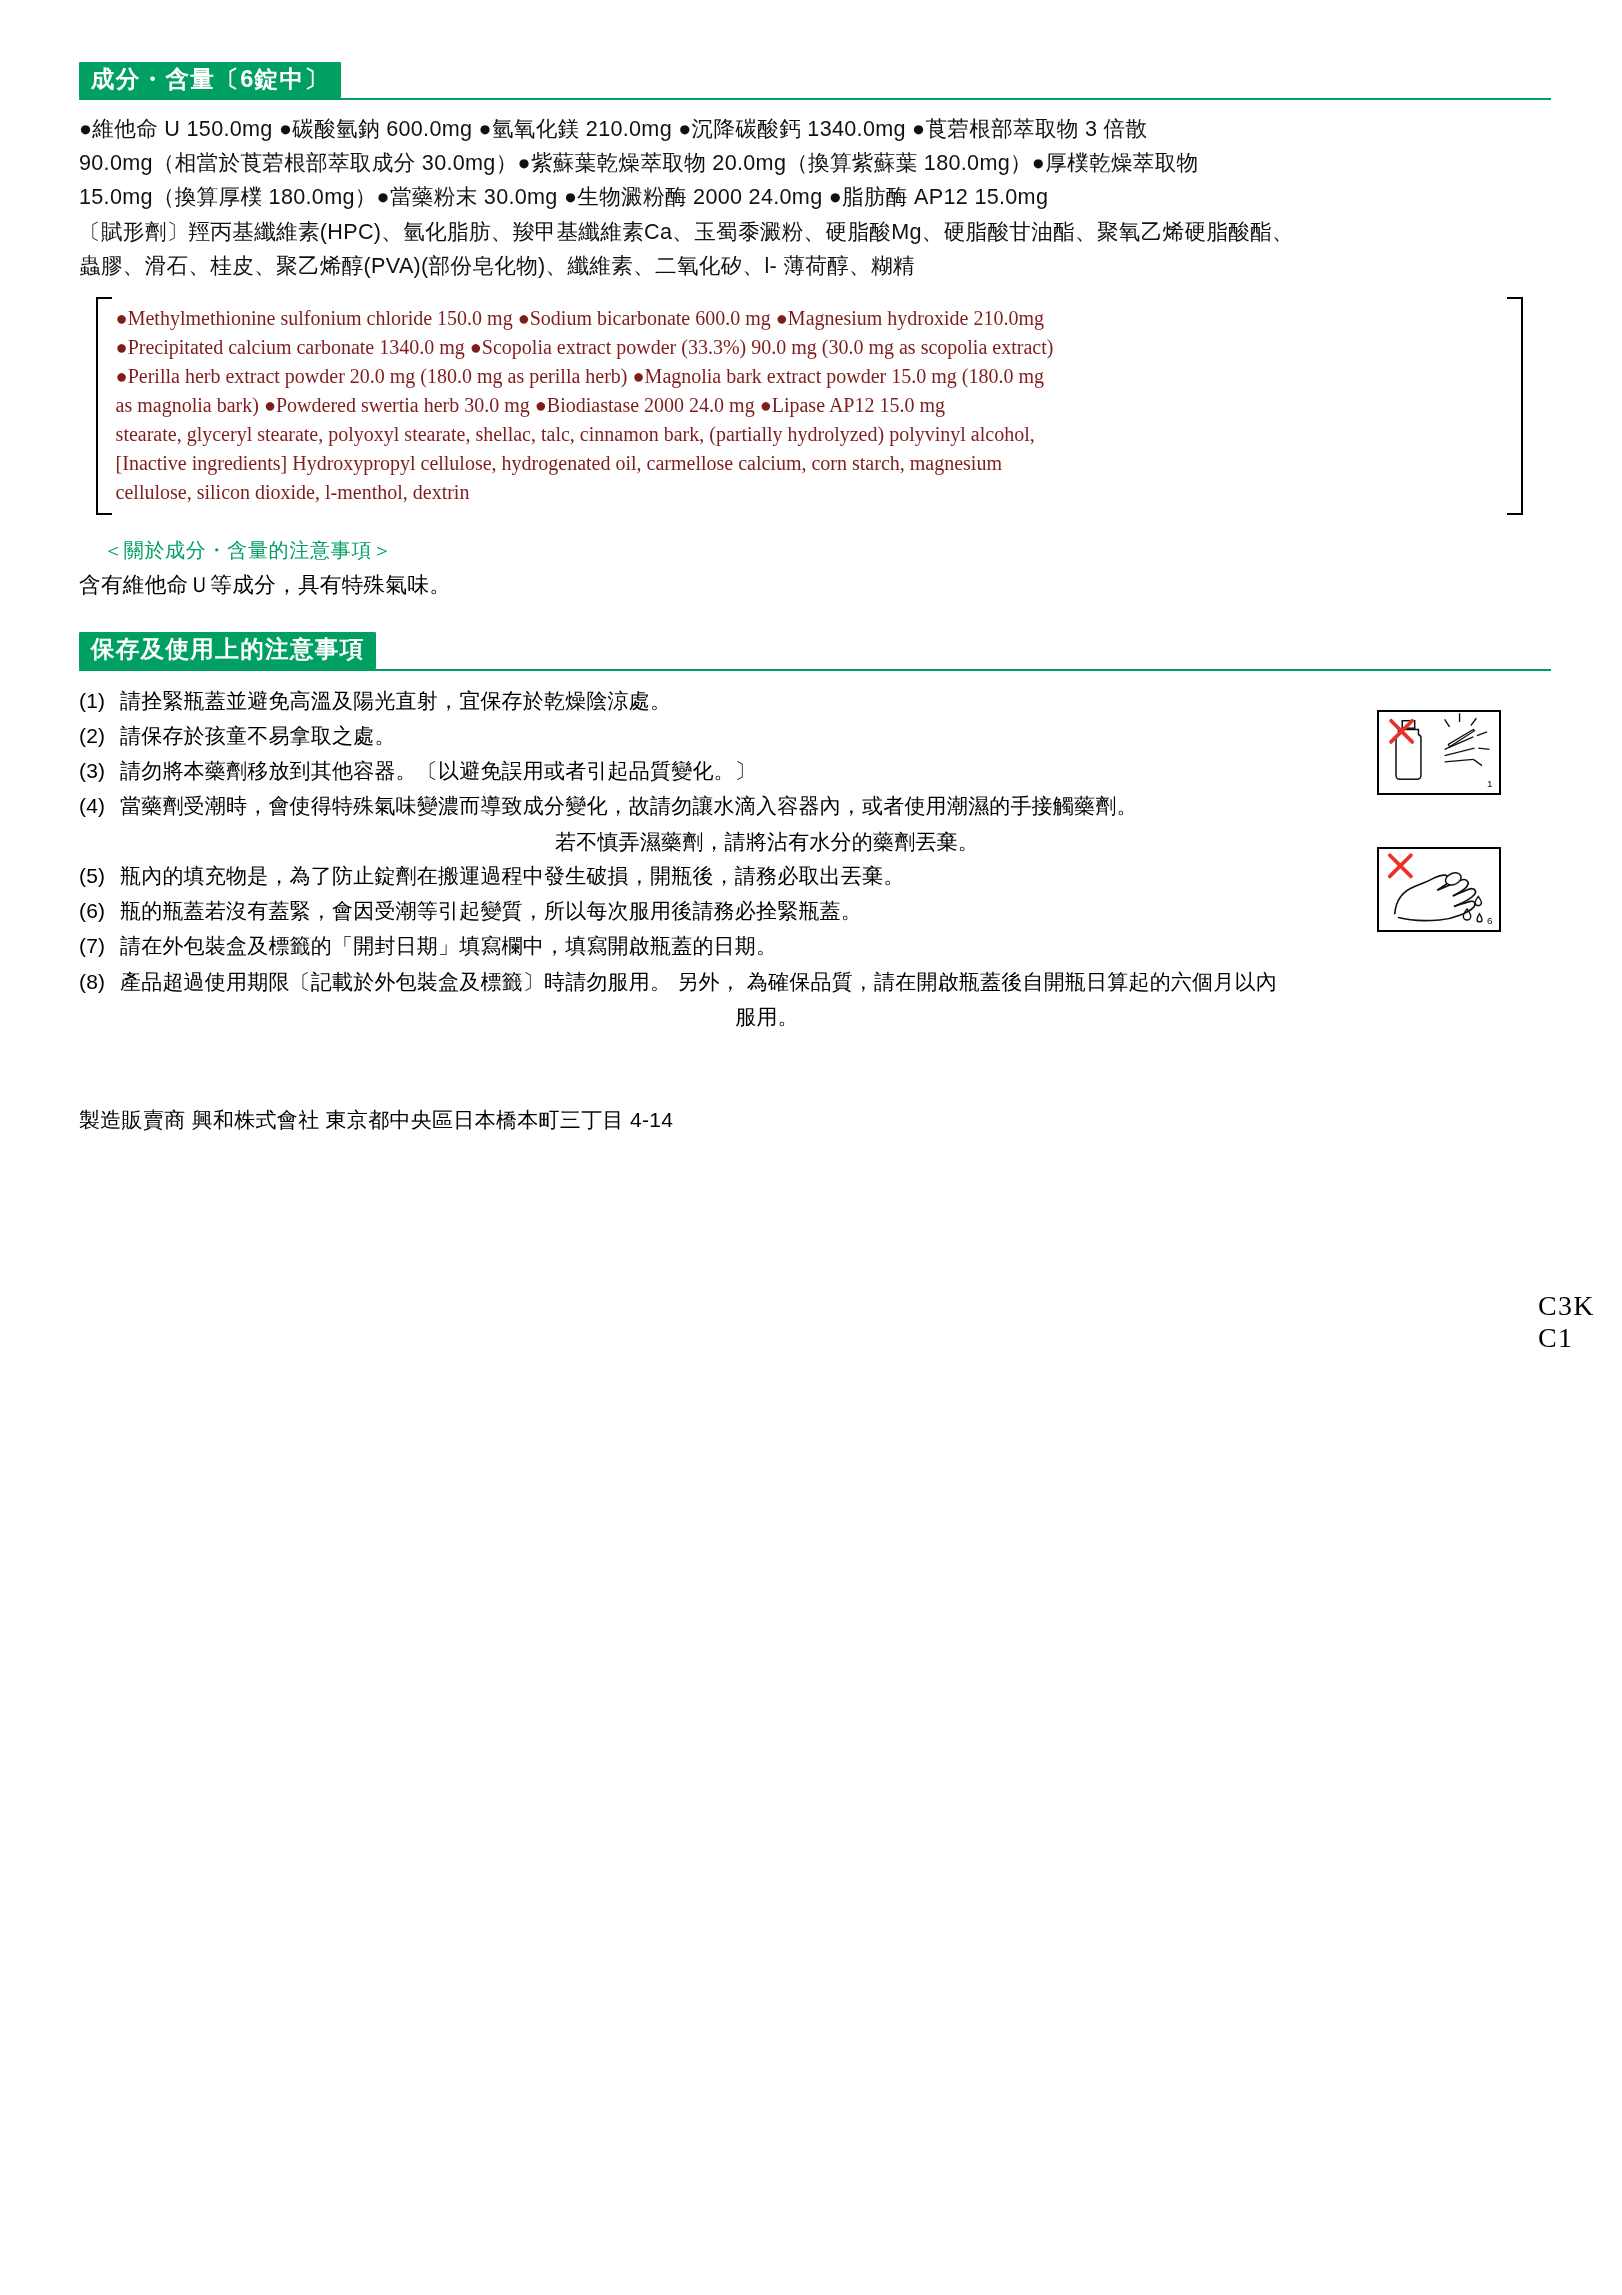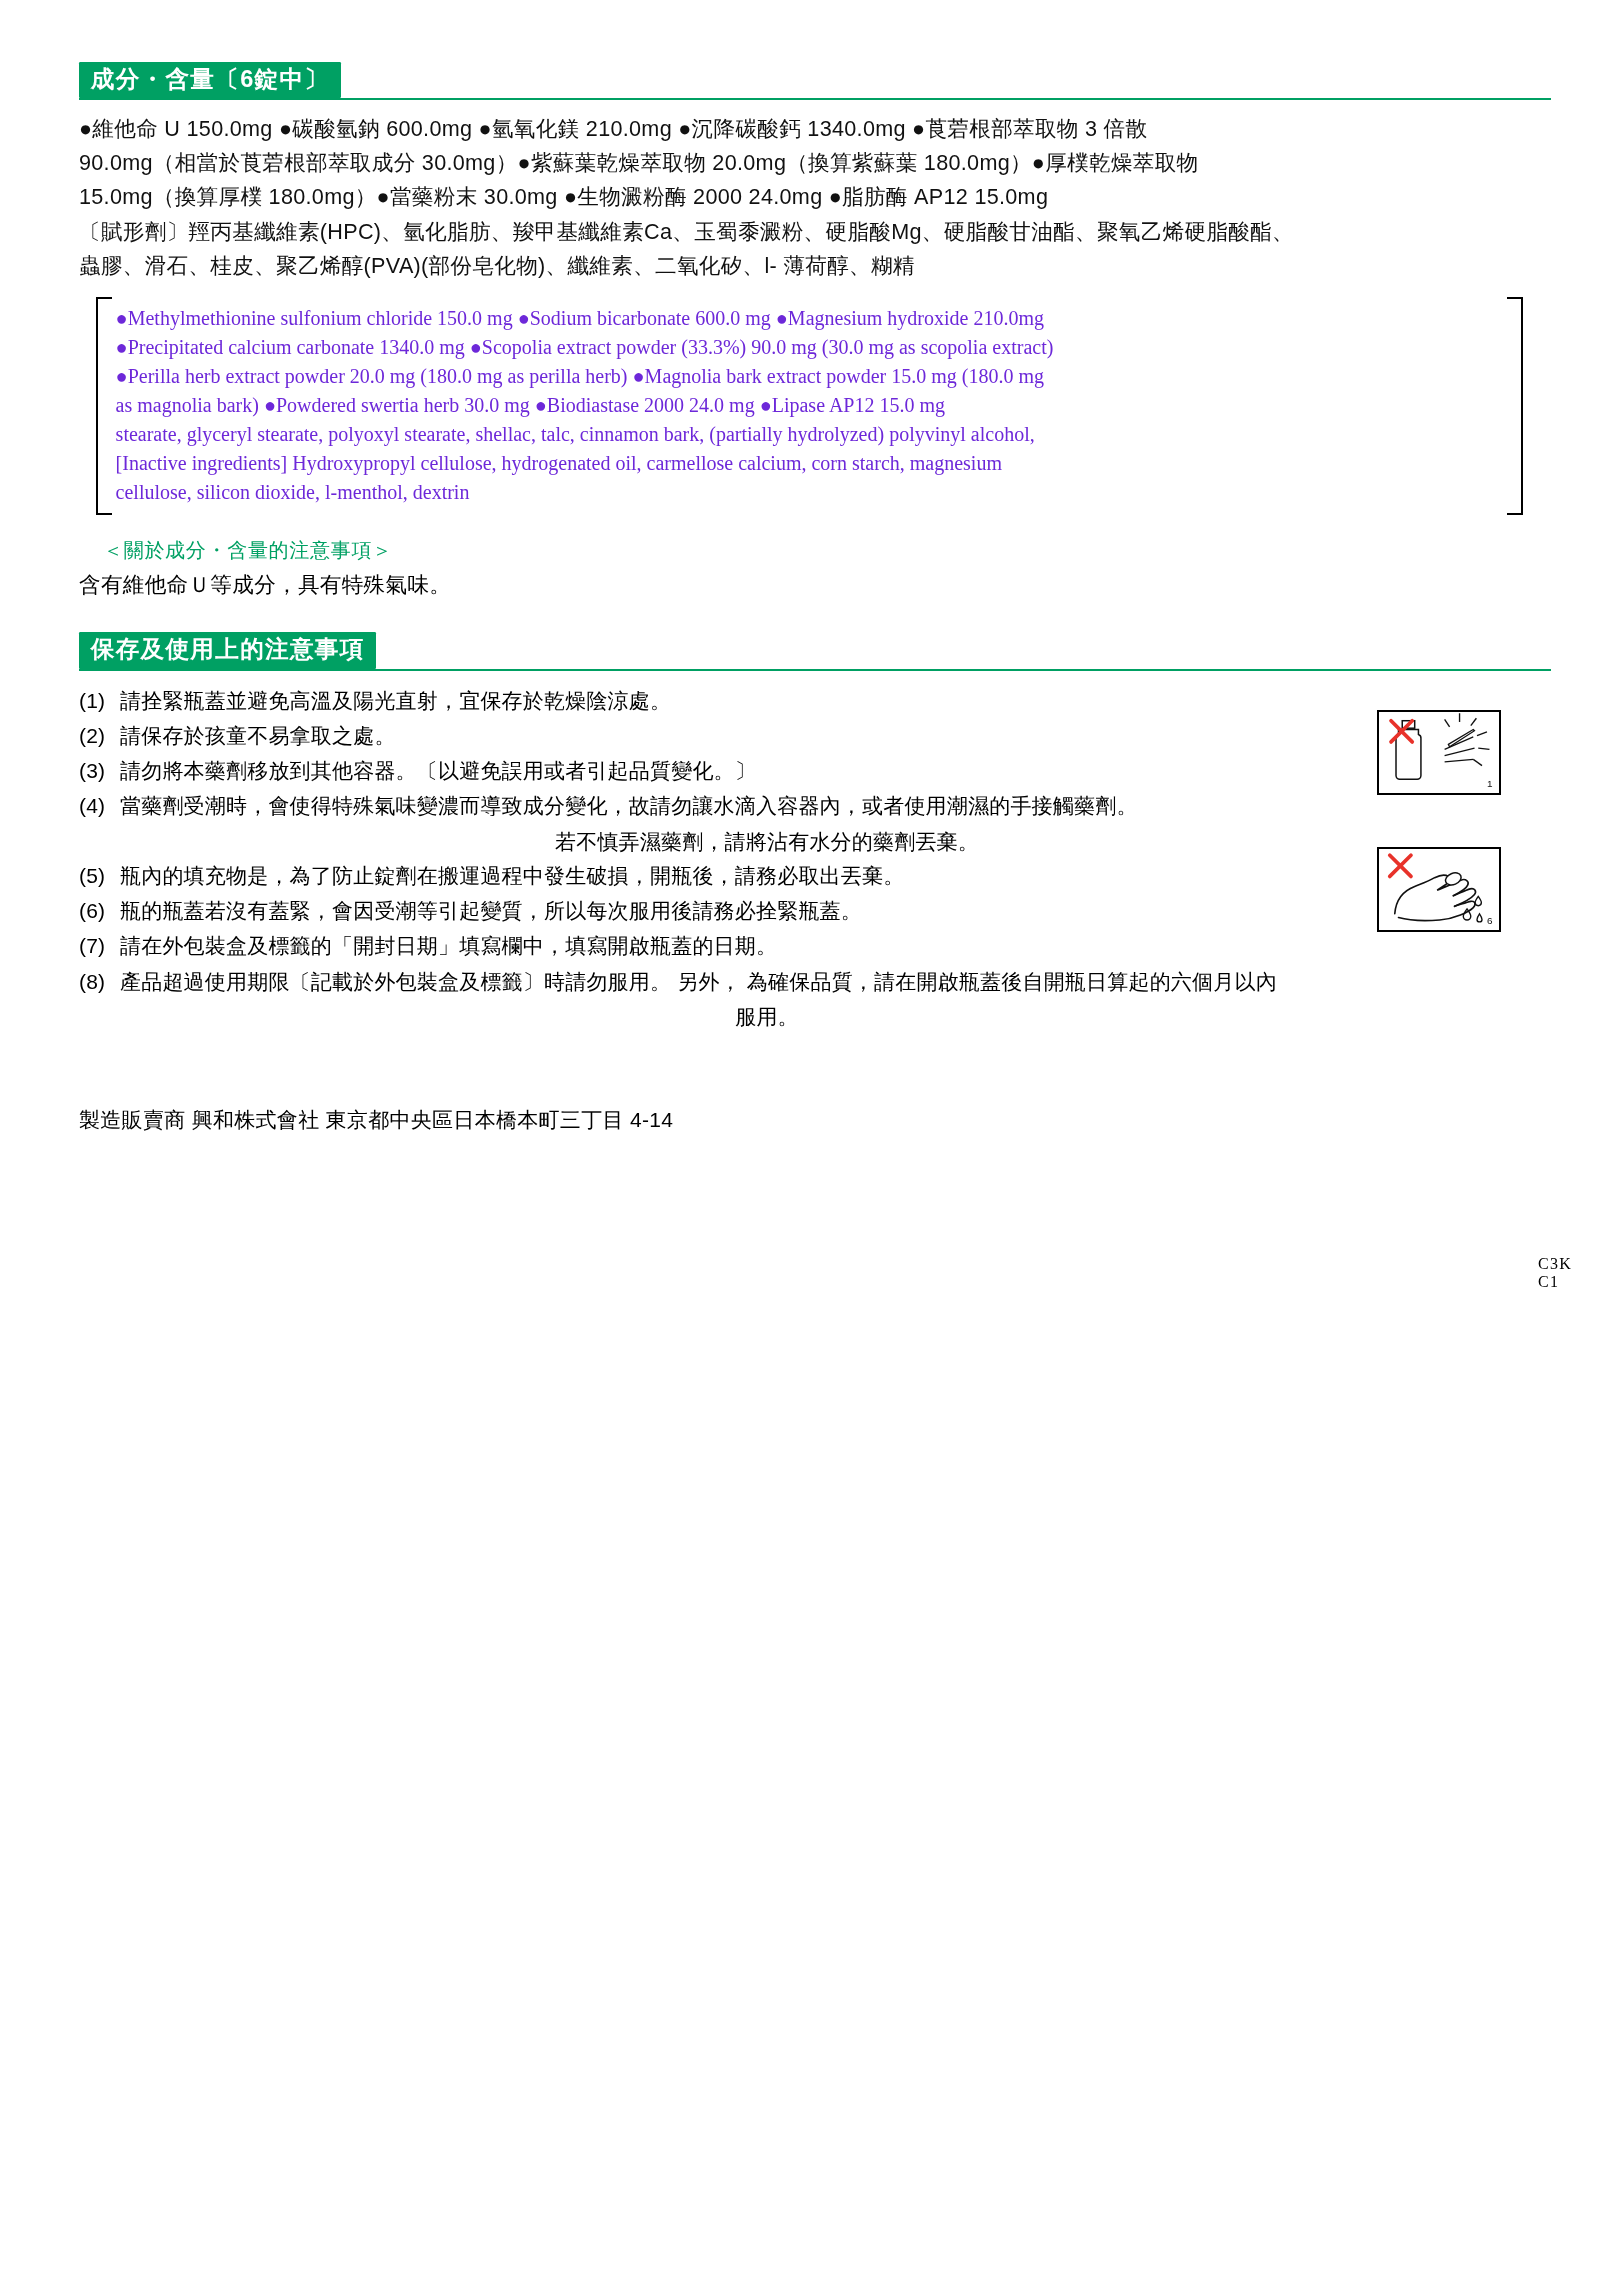--- a/index.html
+++ b/index.html
@@ -82,21 +82,21 @@
     border-left: 2px solid #000;
   }
   .bracket-block::after {
     right: 0;
     border-right: 2px solid #000;
   }
   .eng-body {
     font-family: "Liberation Serif", serif;
     font-size: 20px;
     line-height: 1.45;
-    color: #6d28d9;
+    color: #7f1d1d;
   }
   .eng-body p { margin: 0; }
 
   
   .note-head {
     color: #00A063;
     font-size: 20px;
     font-weight: normal;
     letter-spacing: 0.7px;
     margin-top: 22px;
@@ -152,22 +152,22 @@
 
   
   .maker {
     margin-top: 72px;
     font-size: 21px;
     letter-spacing: 0.3px;
   }
   .code {
     position: absolute;
     left: 1459px;
-    top: 1193px;
-    font-size: 16px;
+    top: 1228px;
+    font-size: 28px;
     font-family: "Liberation Serif", serif;
     letter-spacing: 1.3px;
   }
 </style>
 </head>
 <body>
 
 <div class="page">
   <div class="content">
 

